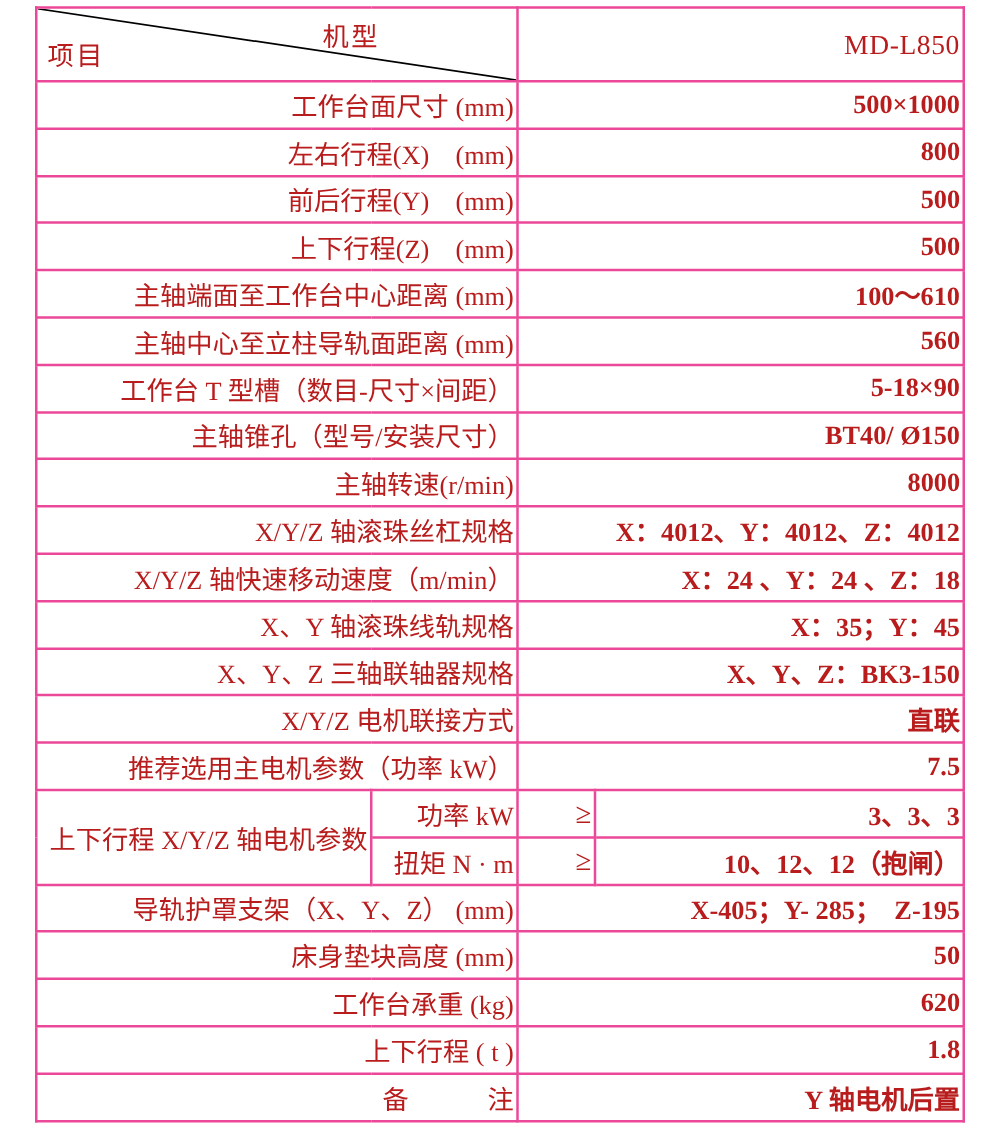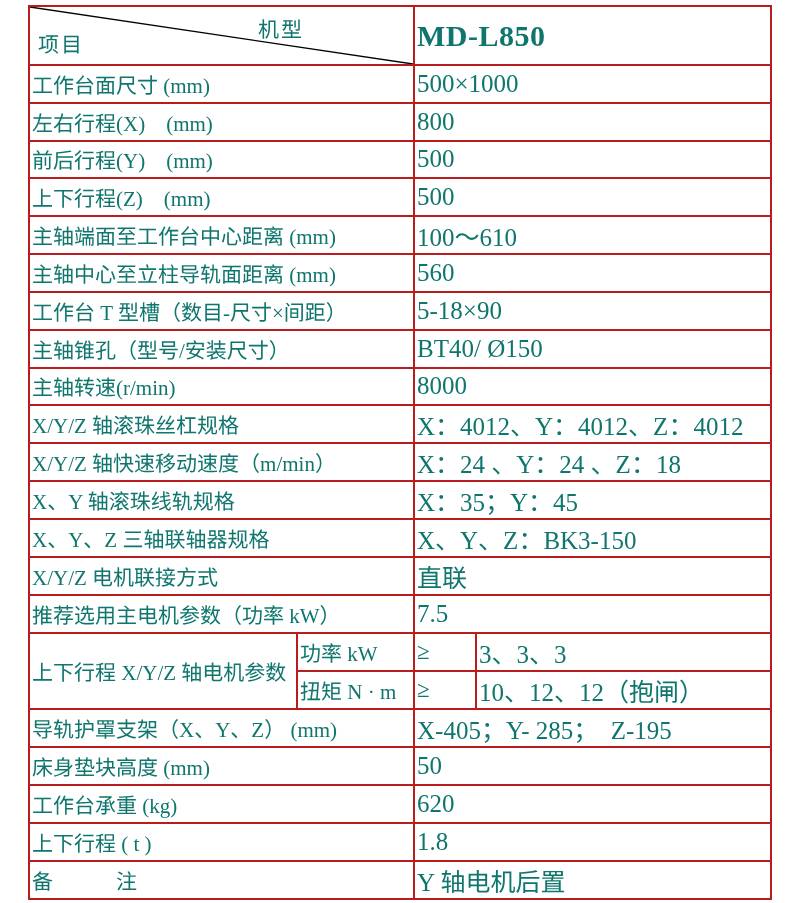--- a/index.html
+++ b/index.html
@@ -22,26 +22,26 @@
     border-collapse: collapse;
     table-layout: fixed;
     width: 742px;
     background: #ffffff;
   }
   table.spec col.c1 { width: 268px; }
   table.spec col.c2 { width: 117px; }
   table.spec col.c3 { width: 62px;  }
   table.spec col.c4 { width: 295px; }
   table.spec td {
-    border: 2px solid #b91c1c;
+    border: 2px solid #ec4899;
     padding: 0 2px;
-    text-align: left;
+    text-align: right;
     vertical-align: middle;
     height: 35.8px;
-    color: #0f766e;
+    color: #b91c1c;
     overflow: hidden;
     white-space: nowrap;
   }
   tr.header-row td { height: 57px; }
   td.diag-cell {
     position: relative;
     padding: 0;
   }
   .diag-svg {
     position: absolute;
@@ -57,31 +57,31 @@
     letter-spacing: 2px;
   }
   .corner-bottom {
     position: absolute;
     bottom: 6px;
     left: 8px;
     font-size: 21px;
     letter-spacing: 2px;
   }
   td.model-cell {
-    font-size: 30px;
+    font-size: 22px;
+    font-weight: normal;
+    letter-spacing: 0.5px;
+  }
+  td.label {
+    font-size: 21px;
+    font-weight: normal;
+  }
+  td.value {
+    font-size: 21px;
     font-weight: bold;
-    letter-spacing: 0.5px;
-  }
-  td.label {
-    font-size: 21px;
-    font-weight: normal;
-  }
-  td.value {
-    font-size: 25px;
-    font-weight: normal;
   }
   td.op {
     font-size: 23px;
     font-weight: normal;
   }
 </style>
 </head>
 <body>
 
 <div class="page">

